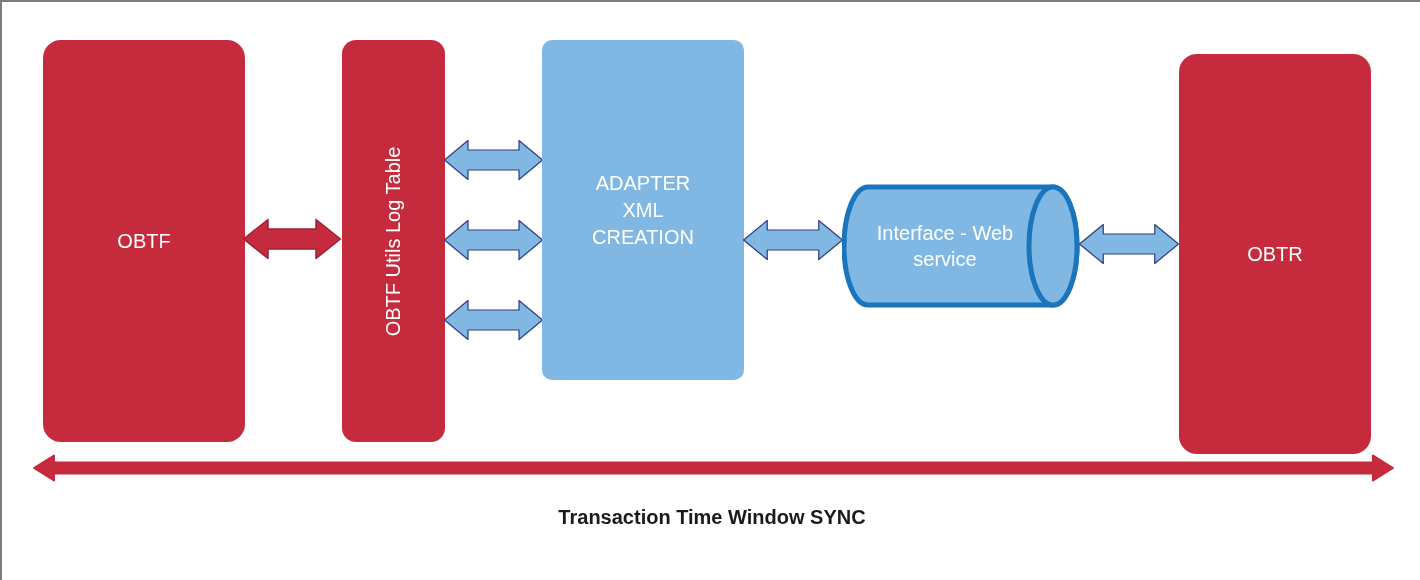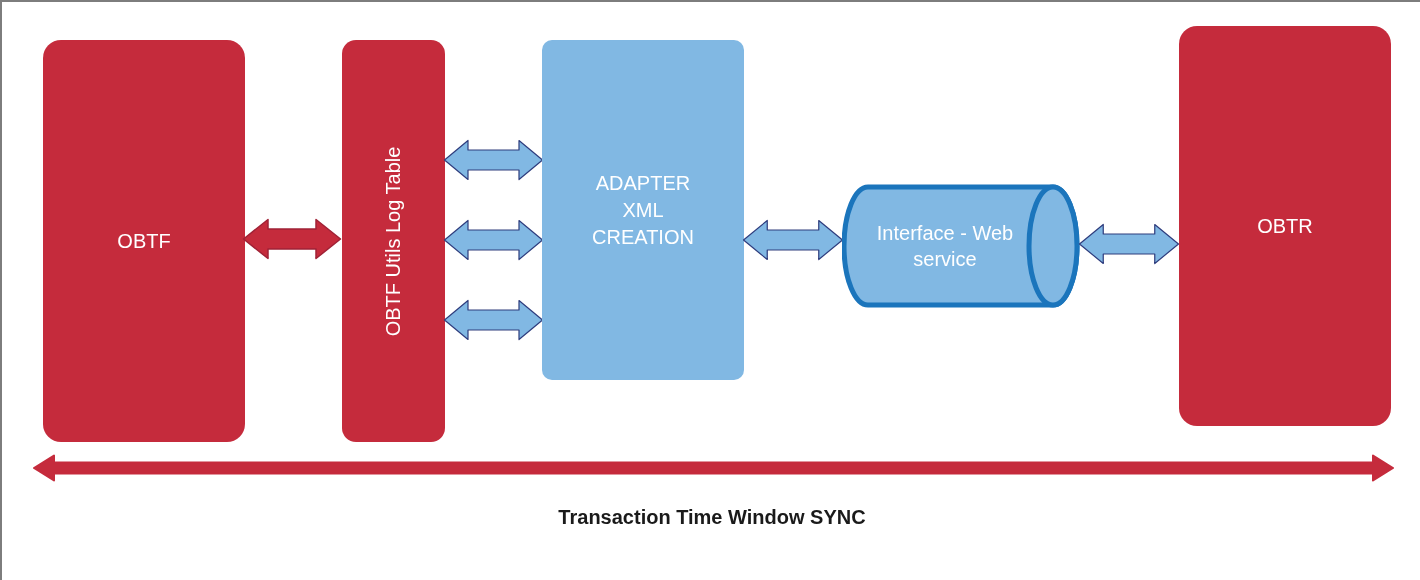--- a/index.html
+++ b/index.html
@@ -25,21 +25,21 @@
     font-size: 20px;
     text-align: center;
     line-height: 27px;
   }
   .red-node  { background: var(--node-red, #c52b3c); border-radius: 18px; }
   .blue-node { background: var(--node-blue, #81b8e3); border-radius: 10px; }
 
   .node-obtf        { left: 41px;   top: 38px; width: 202px; height: 402px; }
   .node-utils       { left: 340px;  top: 38px; width: 103px; height: 402px; border-radius: 14px; }
   .node-adapter     { left: 540px;  top: 38px; width: 202px; height: 340px; }
-  .node-obtr        { left: 1177px; top: 24px; width: 212px; height: 400px; }
+  .node-obtr        { left: 1177px; top: 52px; width: 192px; height: 400px; }
 
   .vertical-label {
     transform: rotate(-90deg);
     white-space: nowrap;
   }
 
   .arrow { position: absolute; }
   .arrow svg { display: block; width: 100%; height: 100%; }
 
   .arrow-obtf-utils    { left: 240px;  top: 216px; width: 100px;  height: 42px; }

